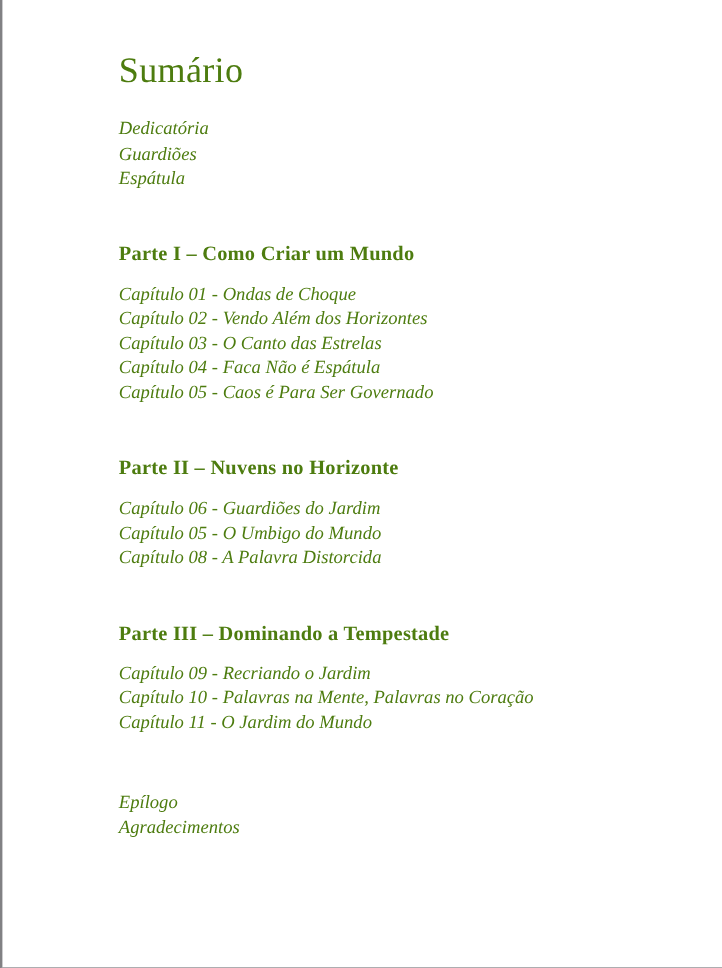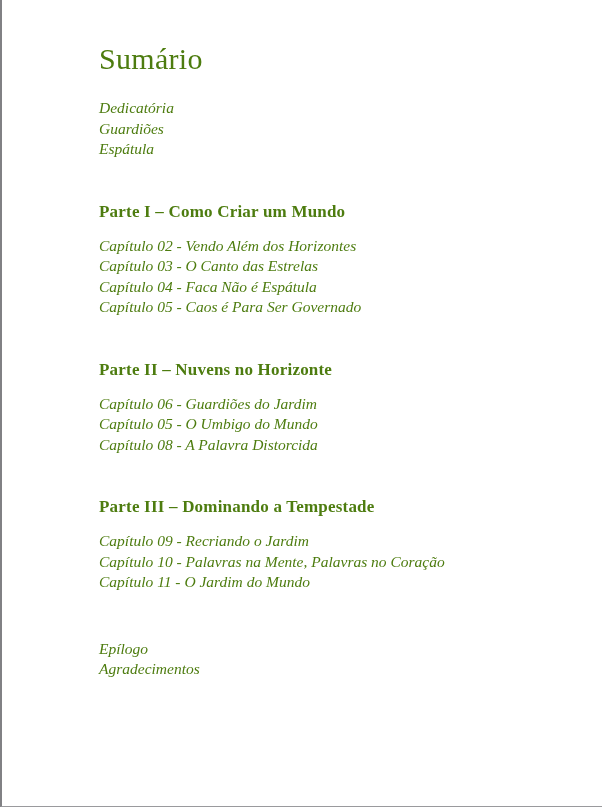--- a/index.html
+++ b/index.html
@@ -83,20 +83,21 @@
 
     <div class="front-matter">
       <div class="entry">Dedicatória</div>
       <div class="entry">Guardiões</div>
       <div class="entry">Espátula</div>
     </div>
 
     <div class="part-block part-gap-top">
       <div class="part-heading">Parte I – Como Criar um Mundo</div>
       <div class="chapter-list">
+        <div class="chapter">Capítulo 01 - Ondas de Choque</div>
         <div class="chapter">Capítulo 02 - Vendo Além dos Horizontes</div>
         <div class="chapter">Capítulo 03 - O Canto das Estrelas</div>
         <div class="chapter">Capítulo 04 - Faca Não é Espátula</div>
         <div class="chapter">Capítulo 05 - Caos é Para Ser Governado</div>
       </div>
     </div>
 
     <div class="part-block part-gap-top">
       <div class="part-heading">Parte II – Nuvens no Horizonte</div>
       <div class="chapter-list">

